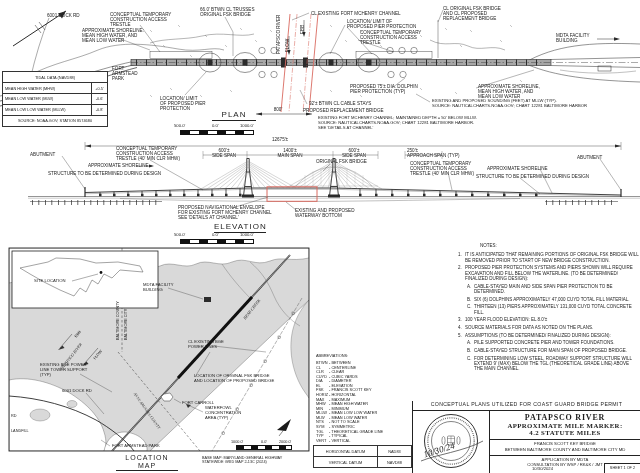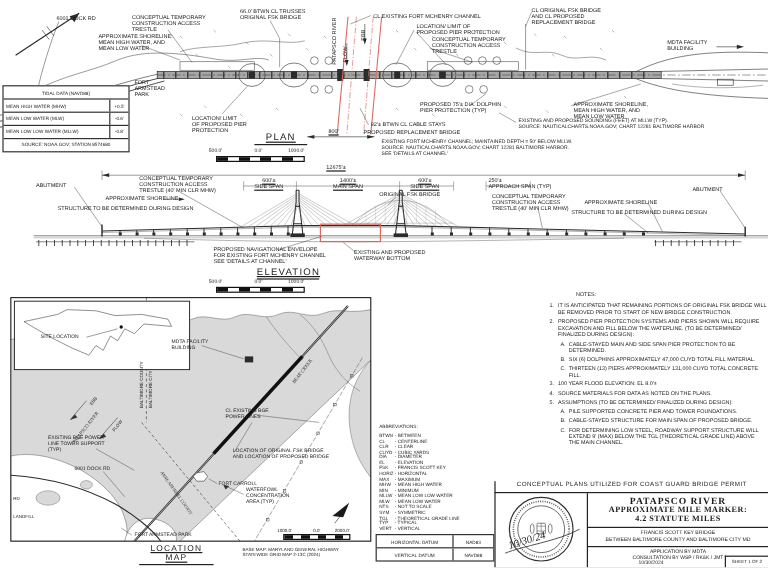--- a/index.html
+++ b/index.html
@@ -1,21 +1,21 @@
 <!DOCTYPE html>
 <html style="--red: #d96a60; --line: #2b2b2b; --water: #d9d9d9;"><head>
 <meta charset="utf-8">
 <style>
   html,body{margin:0;padding:0;background:#fff;}
   #sheet{position:relative;width:640px;height:473px;background:#fff;overflow:hidden;
          font-family:"Liberation Sans",sans-serif;color:#1d1d1d;}
   svg{position:absolute;left:0;top:0;}
   .lbl{position:absolute;font-size:4.6px;line-height:1.14;white-space:pre-line;color:#1d1d1d;}
   .sm{font-size:4.2px;} .xs{font-size:3.8px;}
-  .c{text-align:center;text-decoration:underline;}
+  .c{text-align:center;}
   .rot90{transform:rotate(-90deg);transform-origin:0 0;white-space:nowrap;}
   .rotm52{transform:rotate(-52deg);transform-origin:0 0;white-space:nowrap;}
   .rotp55{transform:rotate(55deg);transform-origin:0 0;white-space:nowrap;}
   .wname{font-family:"Liberation Serif",serif;font-style:italic;color:#333;}
   .sec-title{font-size:8px;letter-spacing:1px;border-bottom:0.9px solid #222;padding-bottom:0.5px;}
   .map-title{font-size:7px;}
   .sbar{position:absolute;height:3px;border:0.5px solid #111;
         background:repeating-linear-gradient(90deg,#111 0 9px,#fff 9px 18px);}
   .sbar.small{height:2.6px;background:repeating-linear-gradient(90deg,#111 0 7px,#fff 7px 14px);}
   

